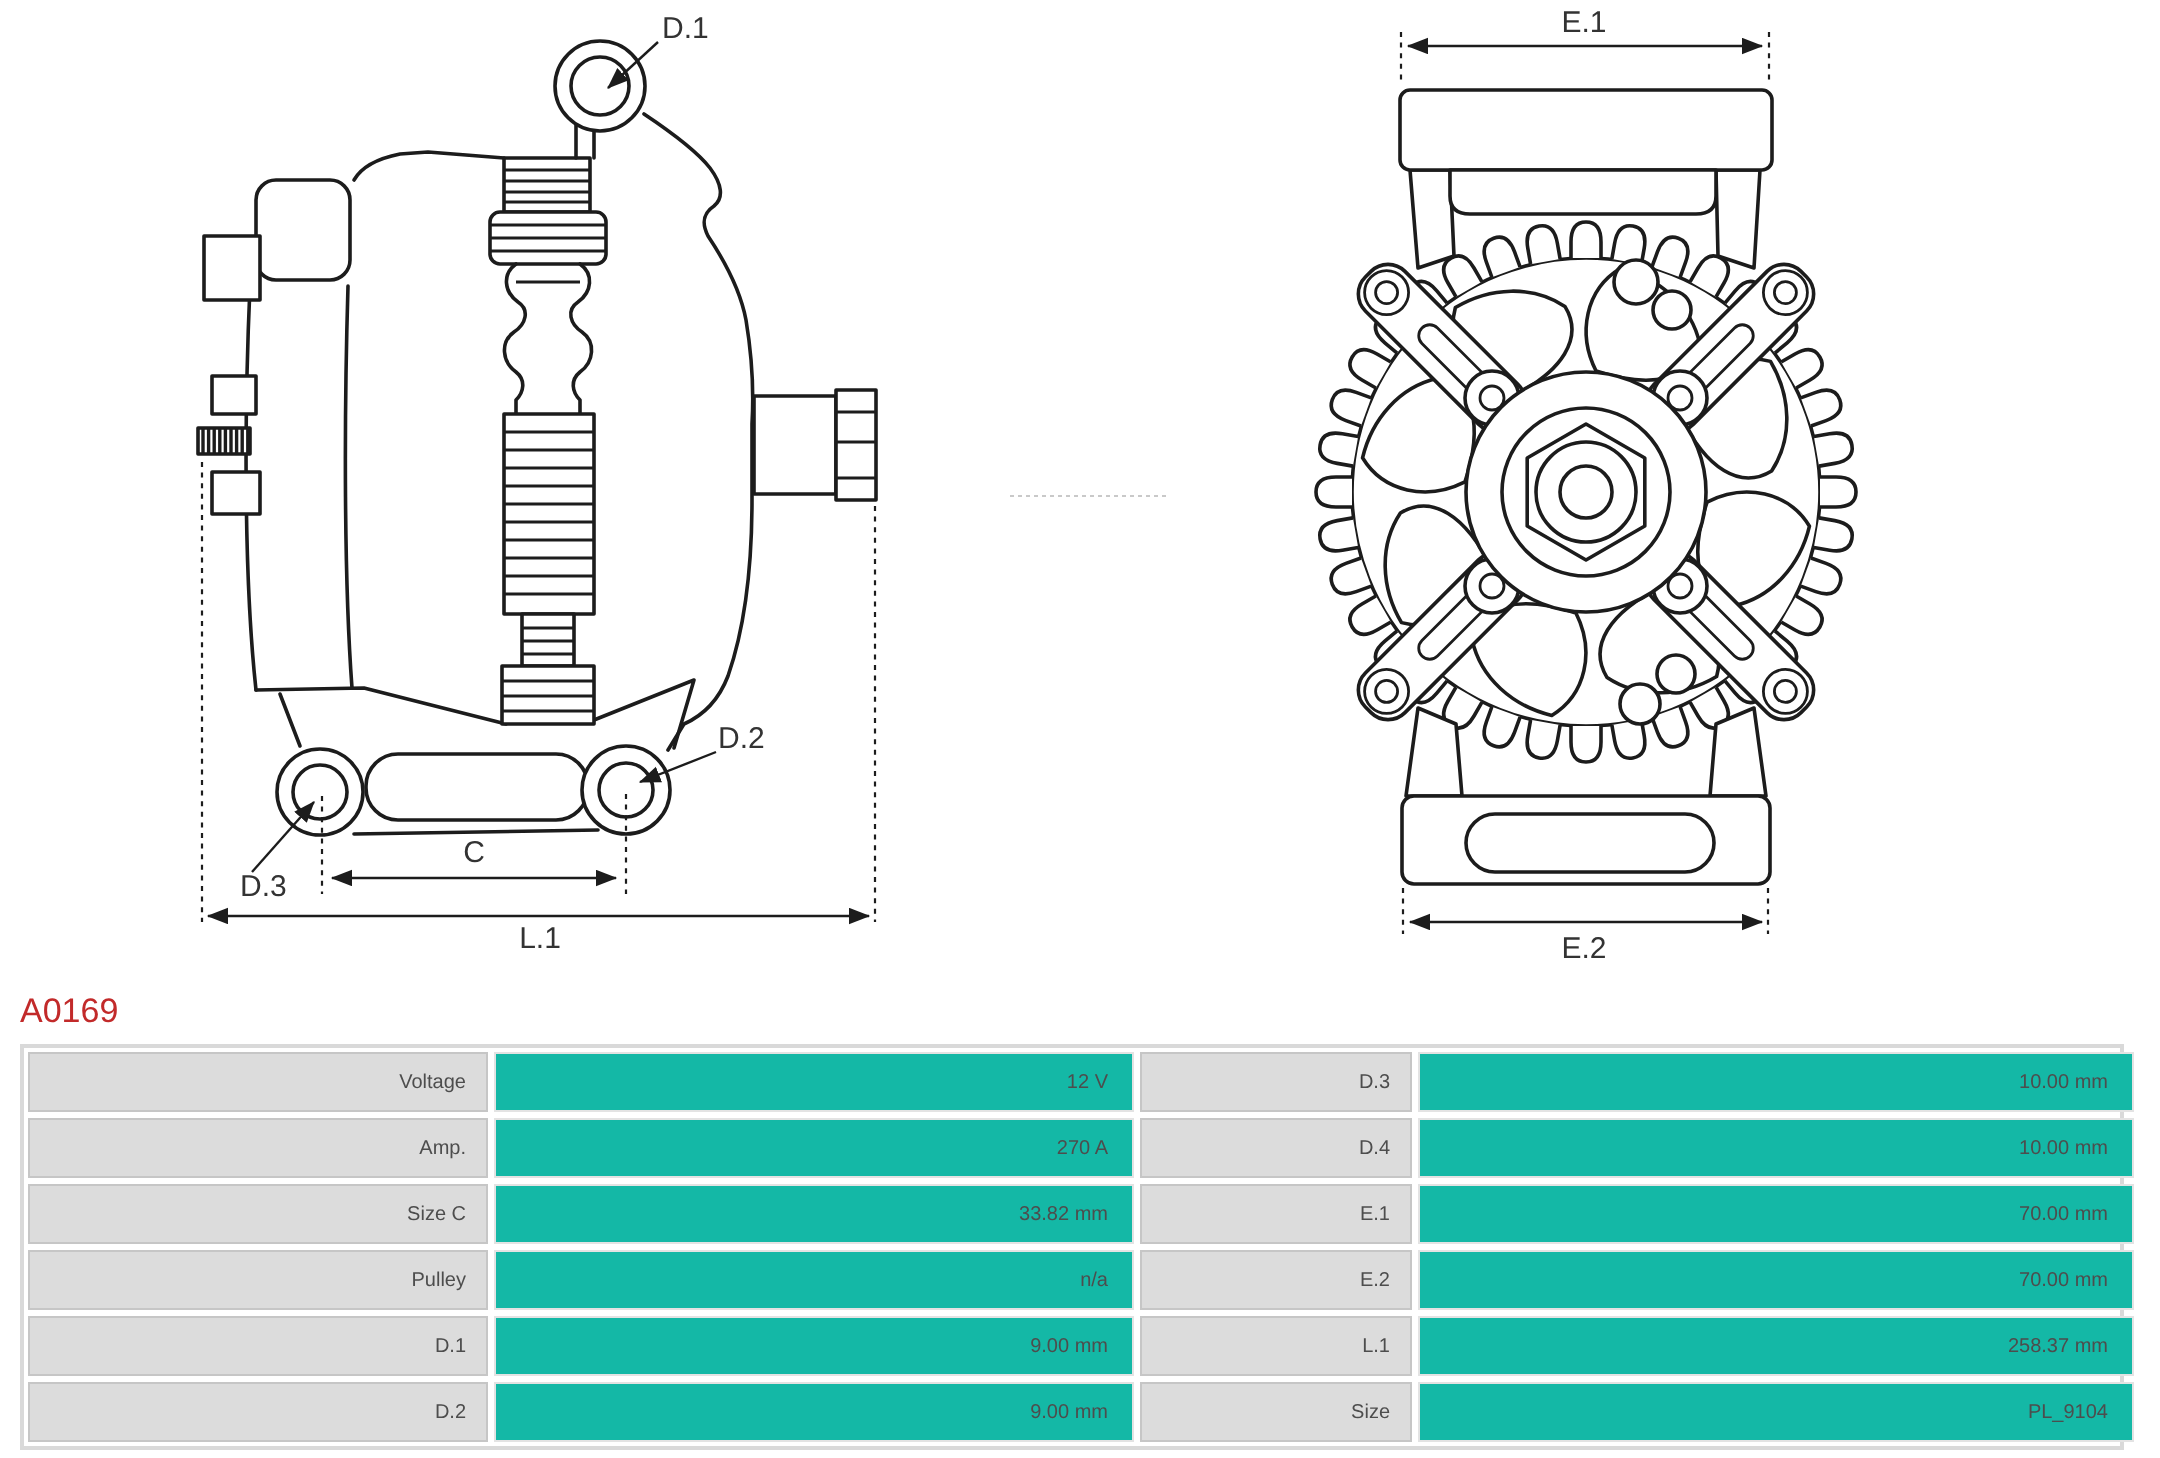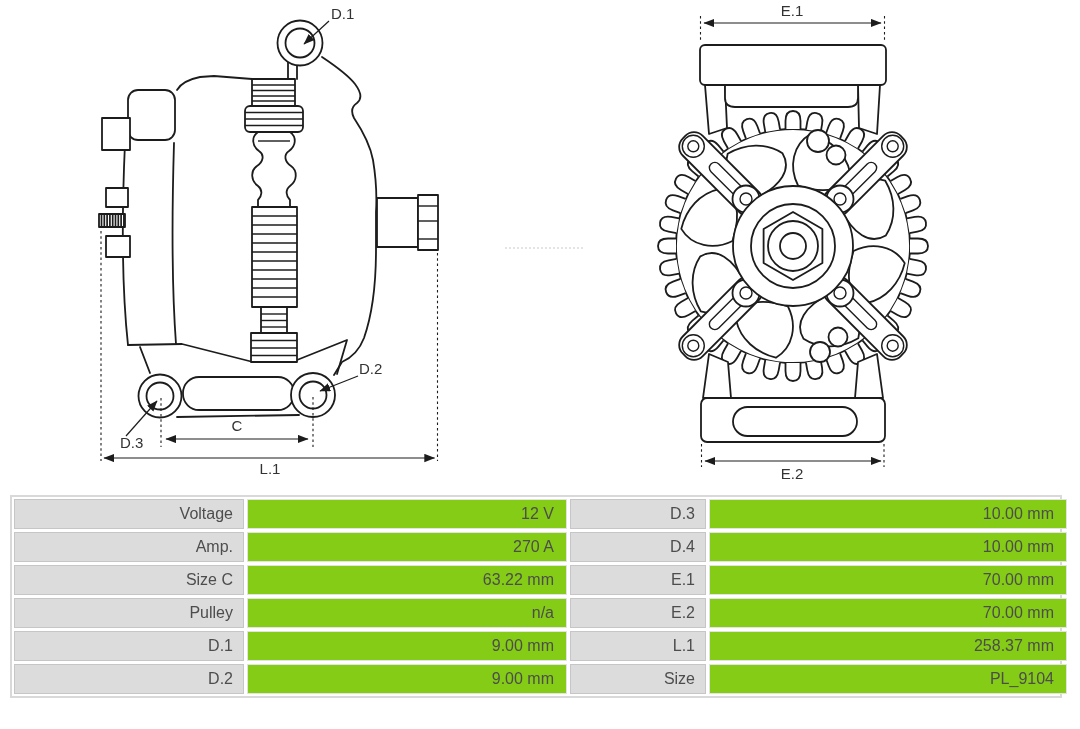--- a/index.html
+++ b/index.html
@@ -26,23 +26,23 @@
     display:grid;
     grid-template-columns:230px 320px 136px 358px;
     grid-auto-rows:30px;
     gap:3px;
     border:2px solid #d9d9d9;
     background:#fff;
     padding:2px;
     width:1044px;
   }
   .spec-row{display:contents;}
-  .cell{font-size:16px;color:var(--tbl-text);display:flex;align-items:center;justify-content:flex-end;text-align:center;}
+  .cell{font-size:10px;color:var(--tbl-text);display:flex;align-items:center;justify-content:flex-end;text-align:center;}
   .cl{background:var(--label-bg);border:1px solid #c6c6c6;padding-right:10px;}
-  .cv{background:#84cc16;border:1px solid #e3e3e3;padding-right:12px;}
+  .cv{background:#14b8a6;border:1px solid #e3e3e3;padding-right:12px;}
 </style>
 </head>
 <body>
 
 <div class="page">
 
   <svg width="1080" height="495" viewBox="0 0 1080 495">
     <defs>
       <marker id="ah" markerWidth="10" markerHeight="8" refX="8.5" refY="3.5" orient="auto-start-reverse">
         <path d="M0,0 L9,3.5 L0,7 Z" fill="#1c1c1c"></path>
@@ -292,39 +292,40 @@
       <g>
         <line x1="701.5" y1="444" x2="701.5" y2="467" class="dot"></line>
         <line x1="884" y1="444" x2="884" y2="467" class="dot"></line>
         <line x1="705" y1="461" x2="881" y2="461" class="dim" marker-start="url(#ah)" marker-end="url(#ah)"></line>
         <text x="792" y="479" text-anchor="middle">E.2</text>
       </g>
     </g>
   </svg>
 
   <div class="spec">
+    <div class="part-title">A0169</div>
     <div class="spec-table">
 
       <div class="spec-row">
         <div class="cell cl">Voltage</div>
         <div class="cell cv">12 V</div>
         <div class="cell cl">D.3</div>
         <div class="cell cv">10.00 mm</div>
       </div>
 
       <div class="spec-row">
         <div class="cell cl">Amp.</div>
         <div class="cell cv">270 A</div>
         <div class="cell cl">D.4</div>
         <div class="cell cv">10.00 mm</div>
       </div>
 
       <div class="spec-row">
         <div class="cell cl">Size C</div>
-        <div class="cell cv">63.22 mm</div>
+        <div class="cell cv">33.82 mm</div>
         <div class="cell cl">E.1</div>
         <div class="cell cv">70.00 mm</div>
       </div>
 
       <div class="spec-row">
         <div class="cell cl">Pulley</div>
         <div class="cell cv">n/a</div>
         <div class="cell cl">E.2</div>
         <div class="cell cv">70.00 mm</div>
       </div>

